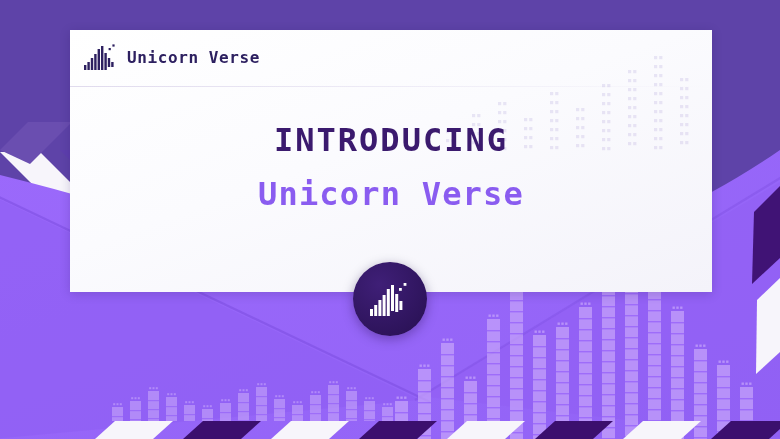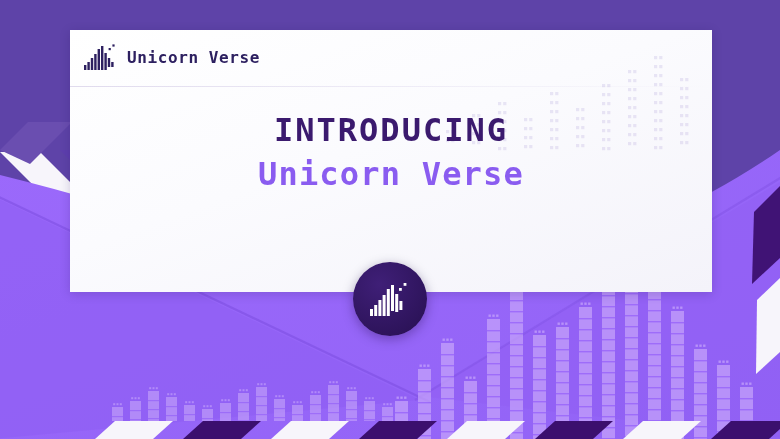--- a/index.html
+++ b/index.html
@@ -41,21 +41,21 @@
     background:linear-gradient(90deg,rgba(90,60,160,.18),rgba(90,60,160,.05) 70%,rgba(90,60,160,0));
   }
 
   .headline-wrap{
     position:absolute;left:0;right:0;top:76px;text-align:center;
     pointer-events:none;
   }
   .headline{
     font-family:"DejaVu Sans Mono", monospace;
     font-size:32px;font-weight:700;letter-spacing:2.0px;
-    color:#3B1A6E;margin:6px;line-height:1.18;
+    color:#3B1A6E;margin:16px;line-height:1.18;
   }
   .subheadline{
     font-family:"DejaVu Sans Mono", monospace;
     font-size:32px;font-weight:700;letter-spacing:1.2px;
     color:#8A5CF0;margin:6px 0 0 0;line-height:1.18;
   }
 
   
   .pixel-chart{position:absolute;right:4px;top:4px;width:270px;height:120px;opacity:.5;}
 

